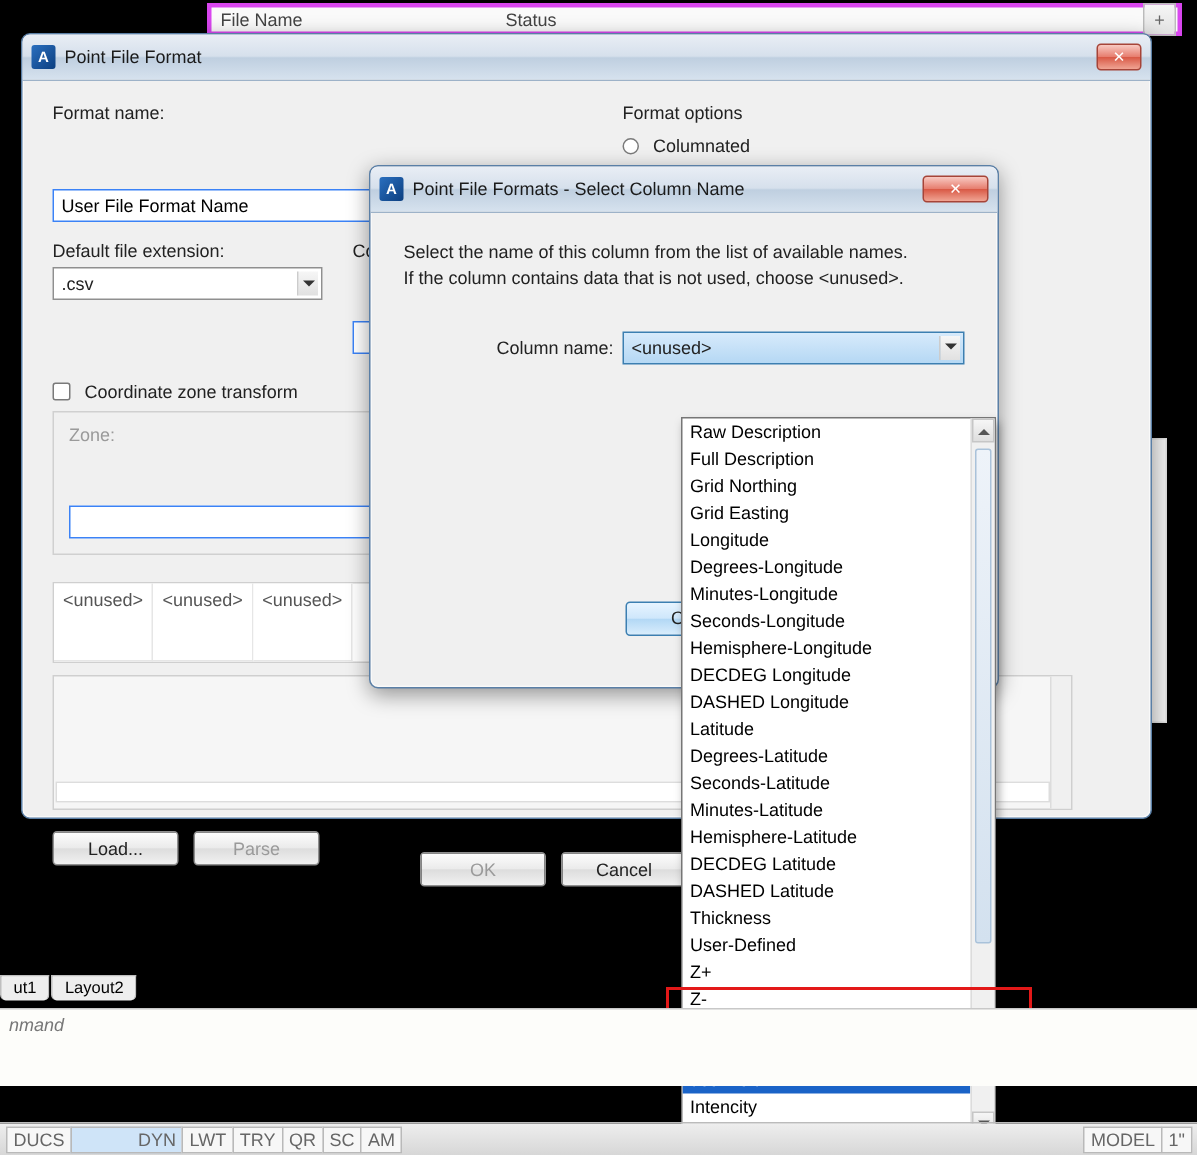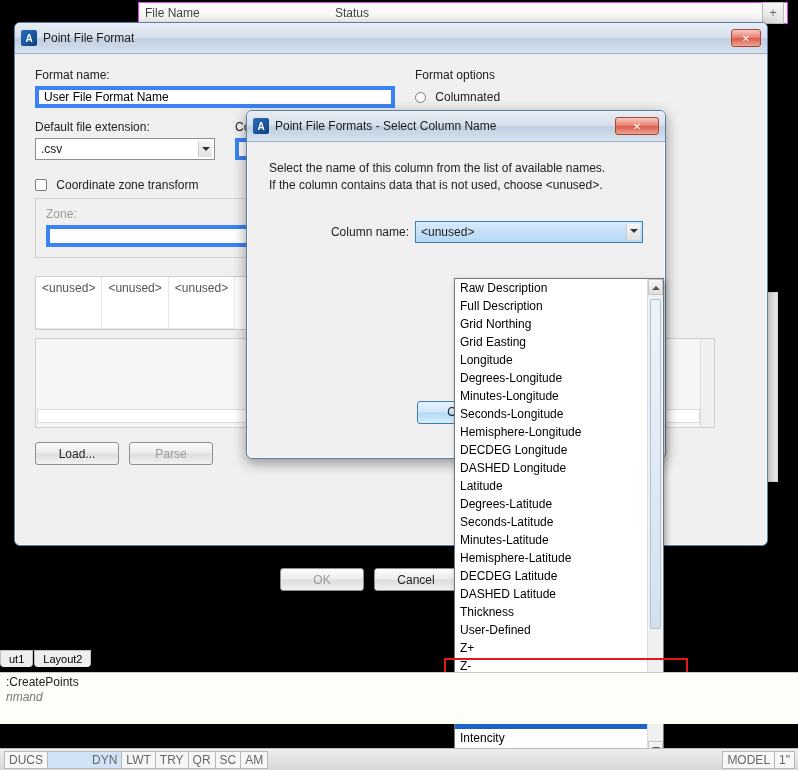--- a/index.html
+++ b/index.html
@@ -1,18 +1,18 @@
 <!DOCTYPE html>
 <html><head>
 <meta charset="utf-8">
 <style>
   * { box-sizing: border-box; font-family: "Segoe UI", Tahoma, sans-serif; font-size: 12px; }
   body { margin: 0; background: #000; width: 798px; height: 770px; position: relative; overflow: hidden; }
 
-  .bg-row { position: absolute; top: 2px; left: 138px; right: 10px; height: 22px; background: #fafafa; border: 1px solid #d946ef; display: flex; align-items: center; padding: 0 6px; color: #444; }
+  .bg-row { position: absolute; top: 2px; left: 138px; right: 10px; height: 22px; background: #fafafa; border: 3px solid #d946ef; display: flex; align-items: center; padding: 0 6px; color: #444; }
   .bg-row span:first-child { width: 190px; }
   .bg-plus { position: absolute; right: 14px; top: 2px; width: 22px; height: 22px; border: 1px solid #bbb; background: linear-gradient(#f6f6f6,#e1e1e1); display:flex; align-items:center; justify-content:center; color:#666; }
 
   
   .win {
     position: absolute; background: #f0f0f0; border: 1px solid #5a7fa6;
     border-radius: 6px; box-shadow: 0 0 0 1px rgba(255,255,255,.6) inset, 0 4px 14px rgba(0,0,0,.4);
   }
   .titlebar {
     height: 31px; background: linear-gradient(#e9eef5,#d6e0ec 48%,#bfcfe0 52%,#d6e2ee);
@@ -22,21 +22,21 @@
   .app-icon { width: 16px; height: 16px; background: linear-gradient(135deg,#2a6fbf,#0c3f80); border-radius: 2px; position: relative; }
   .app-icon::after { content:"A"; position:absolute; inset:0; color:#fff; font-weight:bold; font-size:10px; display:flex; align-items:center; justify-content:center; }
   .title-text { color: #1b1b1b; }
   .winbtns { margin-left: auto; display: flex; gap: 2px; }
   .winbtn { width: 30px; height: 18px; border: 1px solid #6a8fb6; border-radius: 3px;
     background: linear-gradient(#f0f6fc,#cfe0ef 48%,#bcd2e7 52%,#d9e8f5); display:flex; align-items:center; justify-content:center; color:#2c4f73; font-size:10px; }
   .winbtn.close { background: linear-gradient(#f8c9c2,#e77f70 48%,#d95a47 52%,#f0a493); border-color:#a64438; color:#fff; }
 
   .body { padding: 14px 20px; color:#222; }
   label.hdr { display:block; margin-bottom:4px; }
-  .textbox { width: 100%; height: 22px; background:#fff; border:4px solid #3b82f6; padding:2px 5px; }
+  .textbox { width: 100%; height: 22px; background:#fff; border:1px solid #3b82f6; padding:2px 5px;margin-top:40px; }
   .textbox.ro { color:#999; }
   .row { display:flex; gap:20px; }
   .col { flex:1; }
 
   .combo { position:relative; height:22px; background:#fff; border:1px solid #8f8f8f; display:flex; align-items:center; padding:0 18px 0 5px; }
   .combo .arrow { position:absolute; right:2px; top:2px; bottom:2px; width:14px; background:linear-gradient(#f6f6f6,#e1e1e1); border-left:1px solid #ccc; display:flex; align-items:center; justify-content:center; }
   .combo .arrow::after { content:""; border:4px solid transparent; border-top-color:#333; margin-top:3px; }
   .combo.hl { background: linear-gradient(#d7eafb,#b5d8f4); border-color:#3c7fb1; }
 
   .chk { width:12px; height:12px; border:1px solid #7a7a7a; background:#fff; display:inline-block; vertical-align:-2px; margin-right:6px; border-radius:2px; }
@@ -251,21 +251,20 @@
   </div>
 </div>
 
 <div class="redbox"></div>
 
 <div class="tabs">
   <div class="tab">ut1</div>
   <div class="tab">Layout2</div>
 </div>
 <div class="cmdline">
-  <div class="l1">:CreatePoints</div>
   <div class="l2">nmand</div>
 </div>
 <div class="status">
   <div class="seg">DUCS</div>
   <div class="seg" style="background:#cfe4f8;padding-left:44px;">DYN</div>
   <div class="seg">LWT</div>
   <div class="seg">TRY</div>
   <div class="seg">QR</div>
   <div class="seg">SC</div>
   <div class="seg">AM</div>

